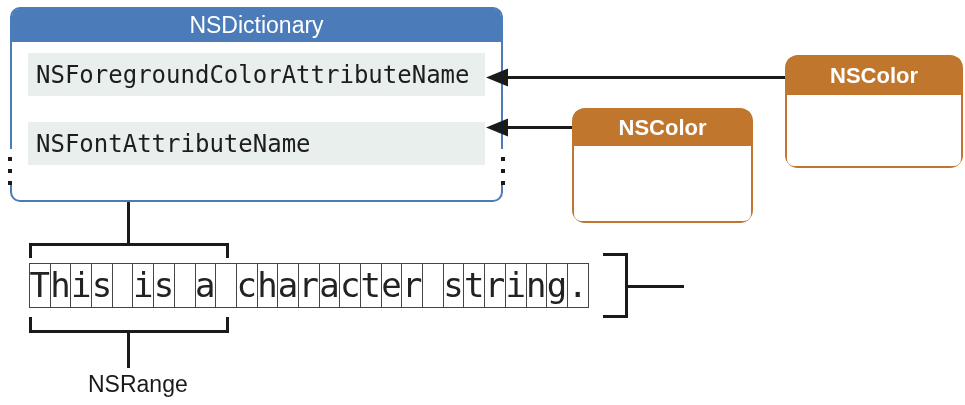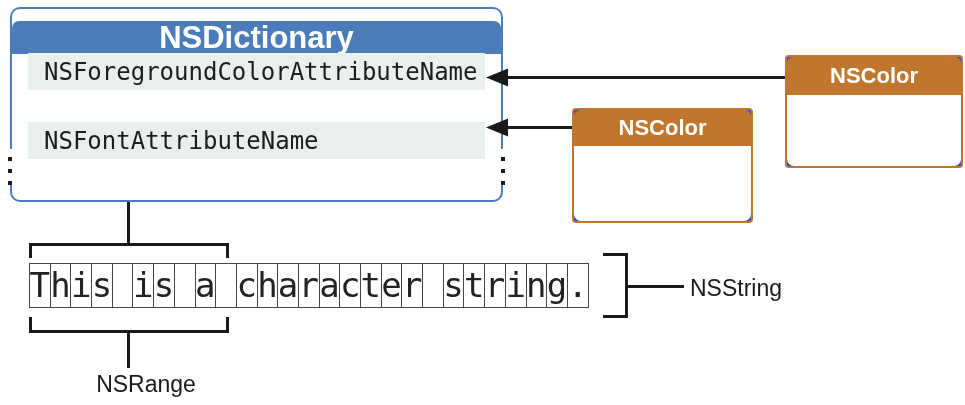--- a/index.html
+++ b/index.html
@@ -11,45 +11,45 @@
   
   .dict-box {
     position:absolute; left:10px; top:7px; width:493px; height:195px;
     border:2px solid #4B7CB9; border-radius:10px; background:#ffffff;
     box-sizing:border-box;
   }
   .dict-header {
     position:absolute; left:0; top:0; width:100%; height:35px;
     background:#4B7CB9; border-radius:7px 7px 0 0;
     border-bottom:2px solid #ffffff; box-sizing:border-box;
-    color:#ffffff; font-weight:bold; font-size:31px;
-    display:flex; align-items:center; justify-content:center;margin-top:12px;
+    color:#ffffff; font-weight:normal; font-size:23px;
+    display:flex; align-items:center; justify-content:center;
   }
   .dict-row {
-    position:absolute; left:16px; width:457px; height:37px;
+    position:absolute; left:16px; width:457px; height:43px;
     background:#E8EFED; color:#1d1d1d;
     font-family:"DejaVu Sans Mono", monospace; font-size:24px;
-    display:flex; align-items:center; padding-left:16px;
+    display:flex; align-items:center; padding-left:8px;
     box-sizing:border-box; white-space:pre;
   }
   .dict-row.r0 { top:44px; }
   .dict-row.r1 { top:99px;margin-top:14px; }
 
   
   .border-gap { position:absolute; top:149px; width:7px; height:36px; background:#ffffff; }
   .border-gap.left  { left:8px; }
   .border-gap.right { left:499px; }
   .dot { position:absolute; width:4px; height:4px; background:#1a1a1a; }
   .dot.l { left:8px; }
   .dot.r { left:501px; }
   .dot.d0 { top:157px; } .dot.d1 { top:169px; } .dot.d2 { top:181px; }
 
   
   .class-box {
-    position:absolute; border:2px solid #C0762D; border-radius:4px;
+    position:absolute; border:2px solid #C0762D; border-radius:13px;
     background:#1d4ed8; box-sizing:border-box;
   }
   .class-box.nscolor { left:785px; top:55px; width:178px; height:113px; }
   .class-box.nsfont  { left:572px; top:108px; width:181px; height:115px; }
   .class-header {
     position:absolute; left:0; top:0; width:100%;
     background:#C0762D; border-radius:6px 6px 0 0;
     border-bottom:2px solid #ffffff; box-sizing:border-box;
     color:#ffffff; font-weight:bold; font-size:22px;
     display:flex; align-items:center; justify-content:center;
@@ -75,21 +75,21 @@
     width:21.7px; height:45px; box-sizing:border-box;
     border:1px solid #454545; margin-right:-1px;
     background:#ffffff; color:#222222;
     font-family:"DejaVu Sans Mono", monospace; font-size:34px; line-height:43px;
     display:flex; align-items:center; justify-content:center; white-space:pre;
   }
 
   
   .txt-label { position:absolute; color:#1a1a1a; font-size:23px; }
   .nsstring-label { left:690px; top:275px; }
-  .nsrange-label  { left:88px;  top:371px; width:116px; text-align:center; }
+  .nsrange-label  { left:88px;  top:371px; width:116px; }
 </style>
 </head>
 <body>
 
 <div class="canvas">
 
   <div class="dict-box">
     <div class="dict-header">NSDictionary</div>
     <div class="dict-row r0">NSForegroundColorAttributeName</div>
     <div class="dict-row r1">NSFontAttributeName</div>
@@ -160,16 +160,15 @@
       <div class="cell"> </div>
       <div class="cell">s</div>
       <div class="cell">t</div>
       <div class="cell">r</div>
       <div class="cell">i</div>
       <div class="cell">n</div>
       <div class="cell">g</div>
       <div class="cell">.</div>
     </div>
 
-  <div class="txt-label nsstring-label">NSString</div>
   <div class="txt-label nsrange-label">NSRange</div>
 
 </div>
 
 </body></html>

